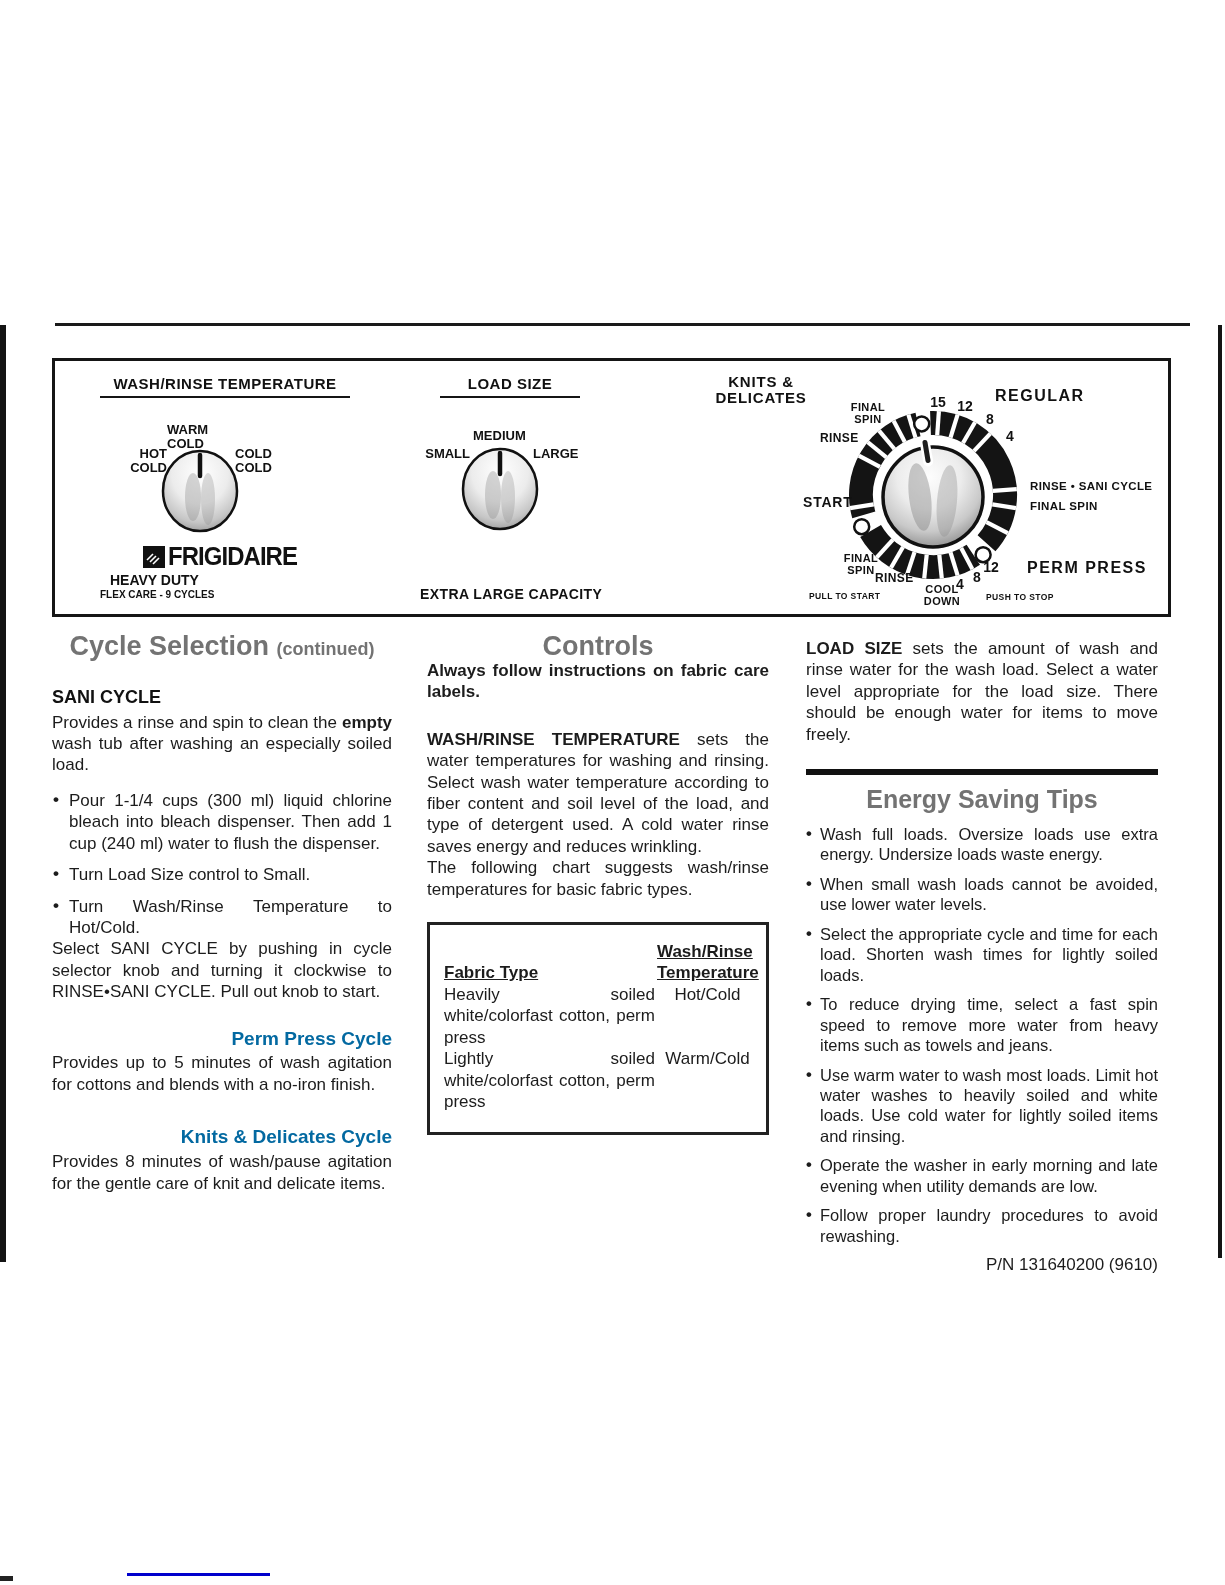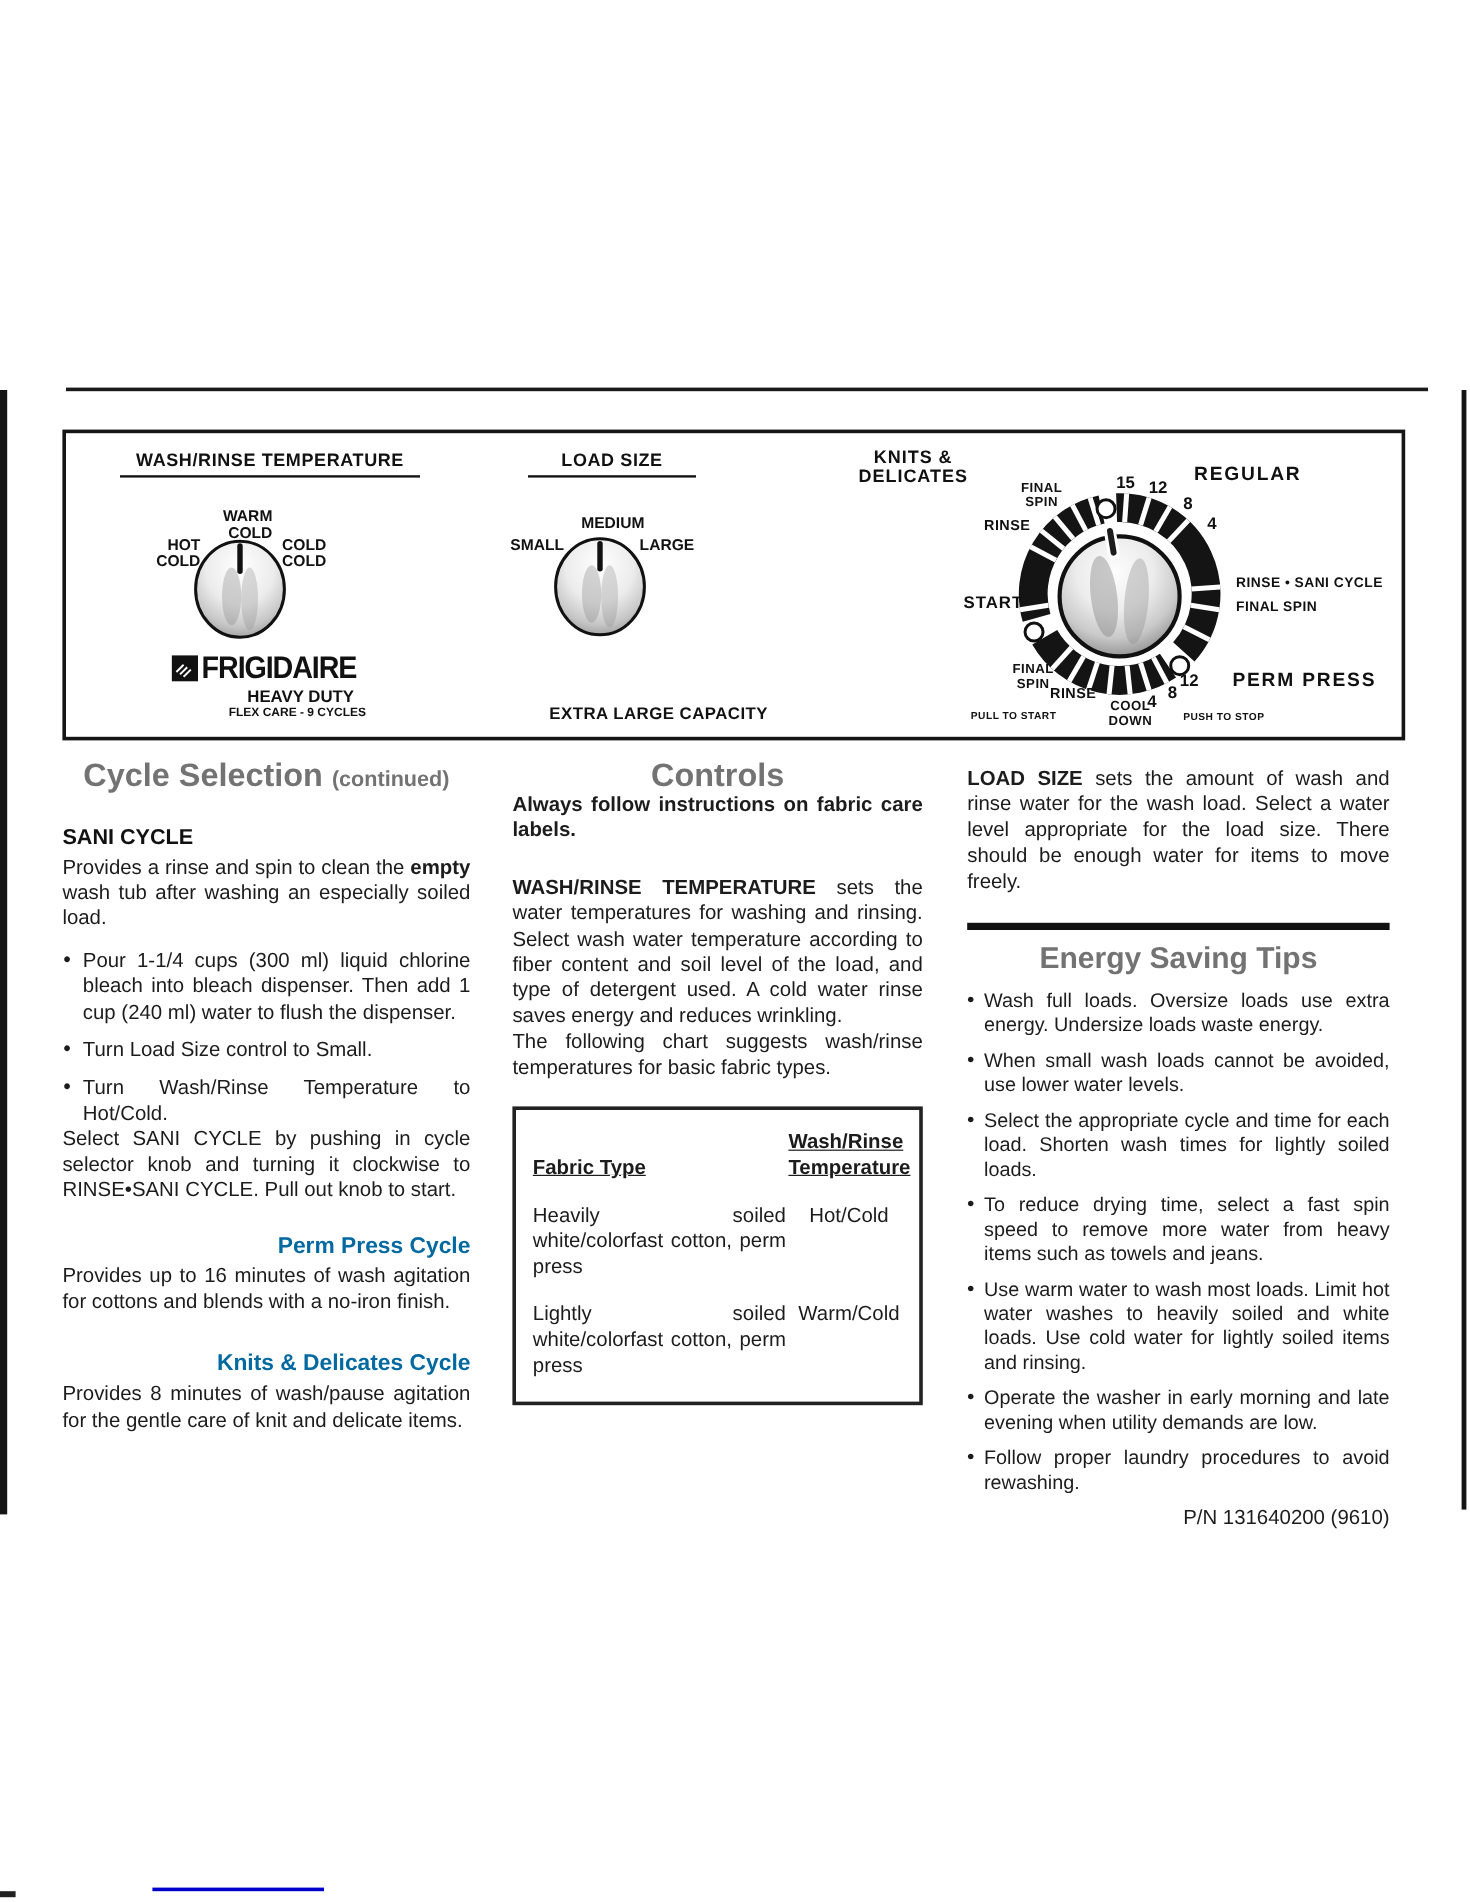--- a/index.html
+++ b/index.html
@@ -10,41 +10,41 @@
   
   .top-hairline{left:55px;top:323px;width:1135px;height:3px;background:#1a1a1a;}
   .left-bar{left:0;top:325px;width:6px;height:937px;background:#141414;}
   .right-bar{left:1218px;top:325px;width:4px;height:933px;background:#141414;}
   .bottom-mark{left:0;top:1576px;width:13px;height:5px;background:#222;}
   .blue-line{left:127px;top:1573px;width:143px;height:3px;background:#0000cc;}
   
   .panel{left:52px;top:358px;width:1113px;height:253px;border:3px solid #151515;background:#fff;}
   .panel .hd{font-weight:bold;font-size:15px;letter-spacing:.5px;text-align:center;
              border-bottom:2px solid #151515;padding-bottom:4px;color:#111;}
-  .klabel{font-weight:bold;font-size:13px;line-height:1.08;color:#111;text-align:right;}
+  .klabel{font-weight:bold;font-size:13px;line-height:1.08;color:#111;text-align:left;}
   .dial-label{font-weight:bold;color:#111;letter-spacing:.4px;}
   .brandline{display:flex;align-items:center;gap:3px;}
   .brand-text{font-weight:bold;font-size:26px;letter-spacing:-1px;color:#111;transform:scaleX(.92);transform-origin:left;}
   
   .col{position:absolute;font-size:17px;line-height:1.26;text-align:justify;color:#1c1c1c;}
   .col1{left:52px;top:633px;width:340px;}
   .col2{left:427px;top:633px;width:342px;}
   .col3{left:806px;top:638px;width:352px;}
   h1.sec{font-size:27px;line-height:1;margin:0;color:#737373;text-align:center;}
   h1.sec .cont{font-size:18px;}
   .subhead{font-weight:bold;font-size:18px;margin:26px 0 3px 0;text-align:left;color:#111;}
   .subhead2{font-weight:bold;font-size:19px;margin:24px 0 2px 0;text-align:right;color:#0369a1;}
   p.body{margin:0 0 0 0;}
   .mt12{margin-top:12px;} .mt20{margin-top:20px;}
   .bullet{position:relative;padding-left:17px;margin-top:10px;}
   .bullet::before{content:"\2022";position:absolute;left:1px;top:-1px;font-weight:bold;}
   .lead{font-weight:bold;margin-top:4px;}
   
   .ftable{border:3px solid #222;margin-top:22px;padding:16px 14px 20px 14px;text-align:left;}
-  .frow{display:flex;margin-top:18px;}
+  .frow{display:flex;margin-top:0;}
   .fcell-l{width:225px;padding-right:8px;text-align:justify;}
   .fcell-r{width:95px;text-align:center;}
   .fhead{display:flex;margin-top:0;align-items:flex-end;}
   .fhead .h{font-weight:bold;text-decoration:underline;}
   .fhead .hr{text-align:center;white-space:pre-line;}
   
   .thickrule{height:6px;background:#111;margin-top:24px;}
   .ebullet{position:relative;padding-left:14px;margin-top:9px;font-size:16.5px;line-height:1.24;}
   .ebullet::before{content:"\2022";position:absolute;left:0;top:-1px;font-weight:bold;}
   .pn{text-align:right;margin-top:8px;}
@@ -205,21 +205,21 @@
     <div class="subhead">SANI CYCLE</div>
     <p class="body"><span>Provides a rinse and spin to clean the </span><b>empty</b><span> wash tub after washing an especially soiled load.</span></p>
 
     <div class="bullet" style="margin-top:14px;">Pour 1-1/4 cups (300 ml) liquid chlorine bleach into bleach dispenser. Then add 1 cup (240 ml) water to flush the dispenser.</div>
     <div class="bullet">Turn Load Size control to Small.</div>
     <div class="bullet">Turn Wash/Rinse Temperature to Hot/Cold.</div>
 
     <p class="body mt12">Select SANI CYCLE by pushing in cycle selector knob and turning it clockwise to RINSE•SANI CYCLE. Pull out knob to start.</p>
 
     <div class="subhead2">Perm Press Cycle</div>
-    <p class="body">Provides up to 16 minutes of wash agitation for cottons and blends with a no-iron finish.</p>
+    <p class="body">Provides up to 5 minutes of wash agitation for cottons and blends with a no-iron finish.</p>
 
     <div class="subhead2" style="margin-top:30px;">Knits &amp; Delicates Cycle</div>
     <p class="body">Provides 8 minutes of wash/pause agitation for the gentle care of knit and delicate items.</p>
   </div>
 
   <div class="col col2">
     <h1 class="sec">Controls</h1>
     <p class="body lead">Always follow instructions on fabric care labels.</p>
 
     <p class="body" style="margin-top:26px;"><b>WASH/RINSE TEMPERATURE</b><span> sets the water temperatures for washing and rinsing. Select wash water temperature according to fiber content and soil level of the load, and type of detergent used. A cold water rinse saves energy and reduces wrinkling.</span></p>

